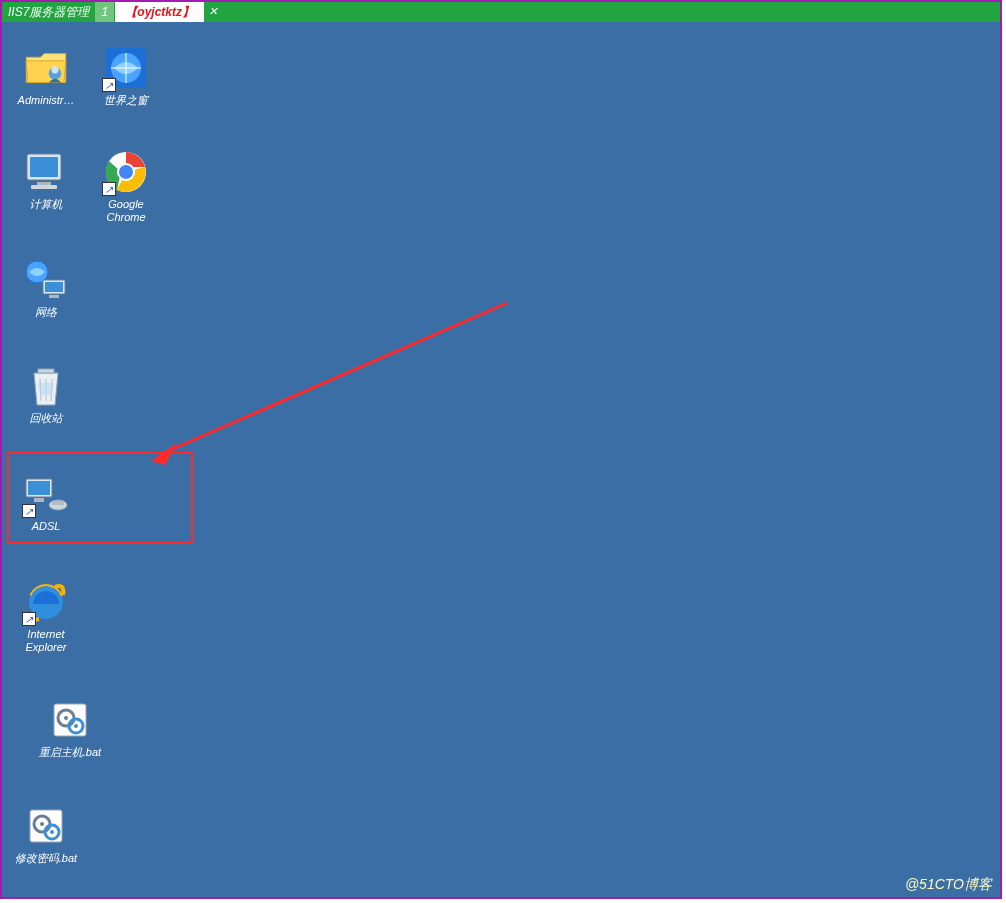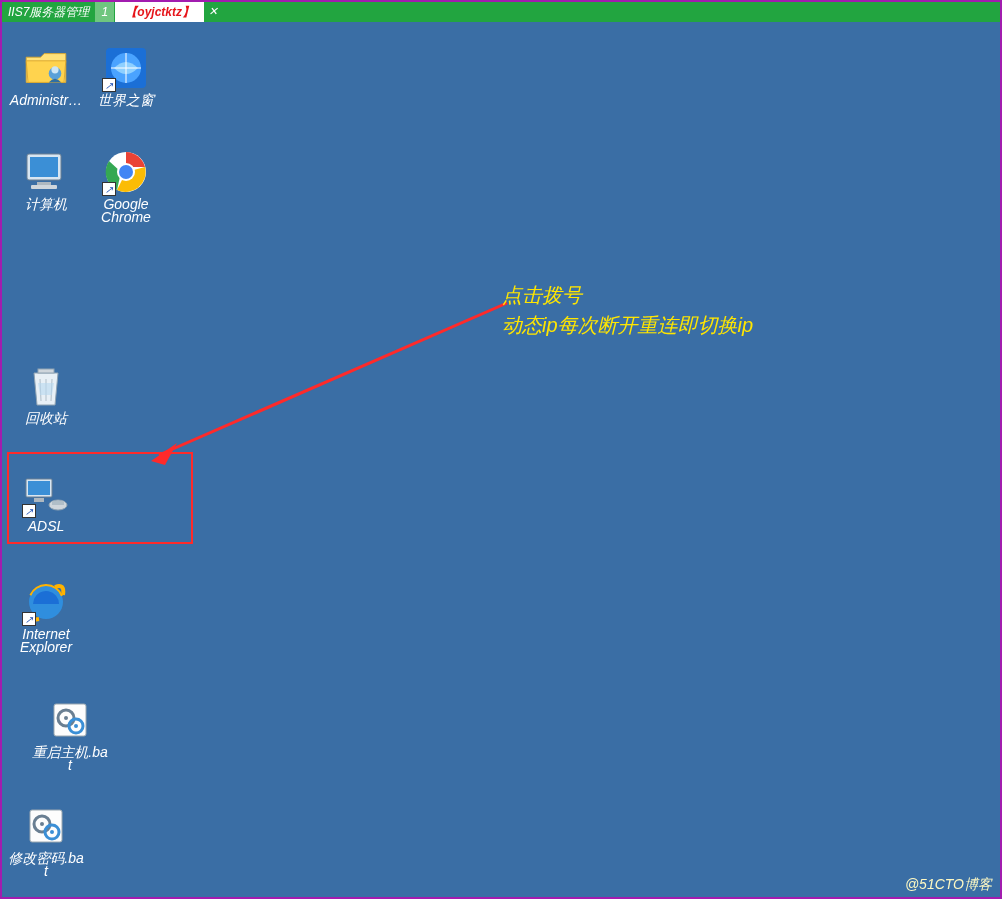--- a/index.html
+++ b/index.html
@@ -75,21 +75,21 @@
       width: 48px;
       height: 48px;
       margin: 0 auto 2px auto;
       display: flex;
       align-items: center;
       justify-content: center;
       position: relative;
     }
     .icon-item .label {
       color: #fff;
-      font-size: 14px;
+      font-size: 11px;
       line-height: 13px;
       text-align: center;
       word-break: break-all;
     }
     .shortcut-arrow {
       position: absolute;
       bottom: 0;
       left: 0;
       width: 14px;
       height: 14px;
@@ -202,20 +202,32 @@
           <path d="M12 39 A20 20 0 0 1 4 10 L16 21 Z" fill="#34a853"></path>
           <circle cx="21" cy="21" r="9" fill="#fff"></circle>
           <circle cx="21" cy="21" r="7" fill="#4285f4"></circle>
         </svg>
         <div class="shortcut-arrow">↗</div>
       </div>
       <div class="label" style="white-space:pre-line">Google
 Chrome</div>
     </div>
 
+    <div class="icon-item" style="left:5px; top:234px;">
+      <div class="icon-img">
+        <svg width="46" height="44" viewBox="0 0 46 44">
+          <circle cx="14" cy="14" r="11" fill="#4aa3ff" stroke="#1b6fd6"></circle>
+          <path d="M6 14 Q14 6 22 14 Q14 22 6 14" fill="#8ed0ff"></path>
+          <rect x="20" y="22" width="22" height="14" rx="1" fill="#d8e6f2" stroke="#6a7f92"></rect>
+          <rect x="22" y="24" width="18" height="10" fill="#3b8fd6"></rect>
+          <rect x="26" y="37" width="10" height="3" fill="#aeb8c0"></rect>
+        </svg>
+      </div>
+      <div class="label">网络</div>
+    </div>
 
     <div class="icon-item" style="left:5px; top:340px;">
       <div class="icon-img">
         <svg class="bin-ico" viewBox="0 0 36 42">
           <path d="M6 8 L30 8 L27 40 L9 40 Z" fill="#e8f0f6" stroke="#8fa3b3"></path>
           <path d="M6 8 L30 8 L27 40 L9 40 Z" fill="url(#g1)" opacity="0.5"></path>
           <rect x="10" y="4" width="16" height="4" fill="#cfd6dc" stroke="#8fa3b3"></rect>
           <path d="M12 14 L13 36 M18 14 L18 36 M24 14 L23 36" stroke="#b0bec8"></path>
           <path d="M10 18 L26 18 L24 30 L12 30 Z" fill="#b8d8f0" opacity="0.6"></path>
         </svg>
@@ -283,20 +295,16 @@
     <svg class="arrow-svg" viewBox="0 0 370 170">
       <defs>
         <marker id="ah" markerWidth="12" markerHeight="12" refX="2" refY="6" orient="auto">
           <path d="M0 0 L12 6 L0 12 Z" fill="#ff2a2a"></path>
         </marker>
       </defs>
       <line x1="360" y1="6" x2="12" y2="158" stroke="#ff2a2a" stroke-width="3"></line>
       <path d="M4 164 L30 146 L18 168 Z" fill="#ff2a2a"></path>
     </svg>
 
-    <div class="annotation">
-      <div>点击拨号</div>
-      <div>动态ip每次断开重连即切换ip</div>
-    </div>
 
     <div class="watermark">@51CTO博客</div>
   </div>
 </div>
 
 </body></html>

